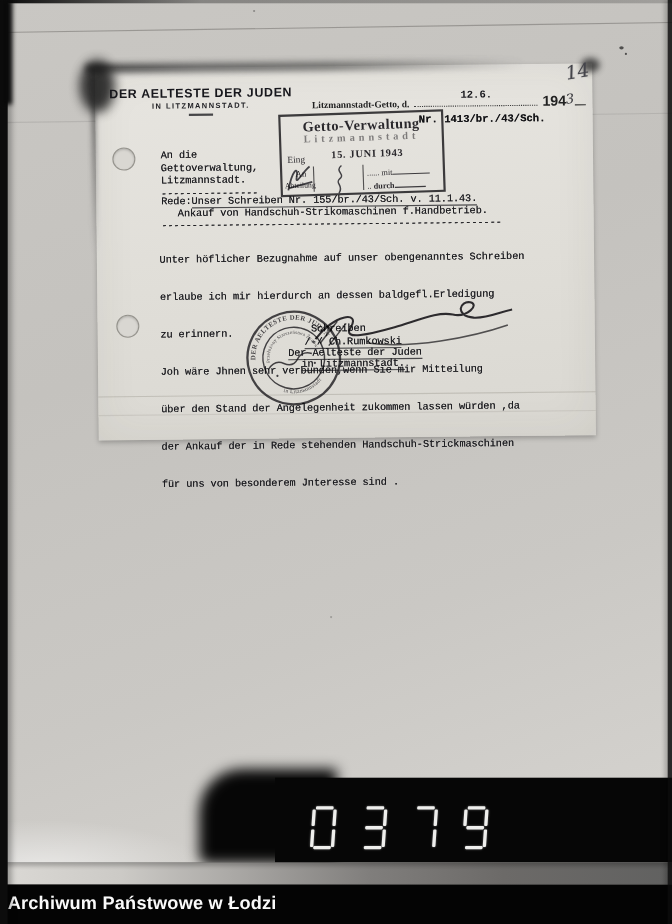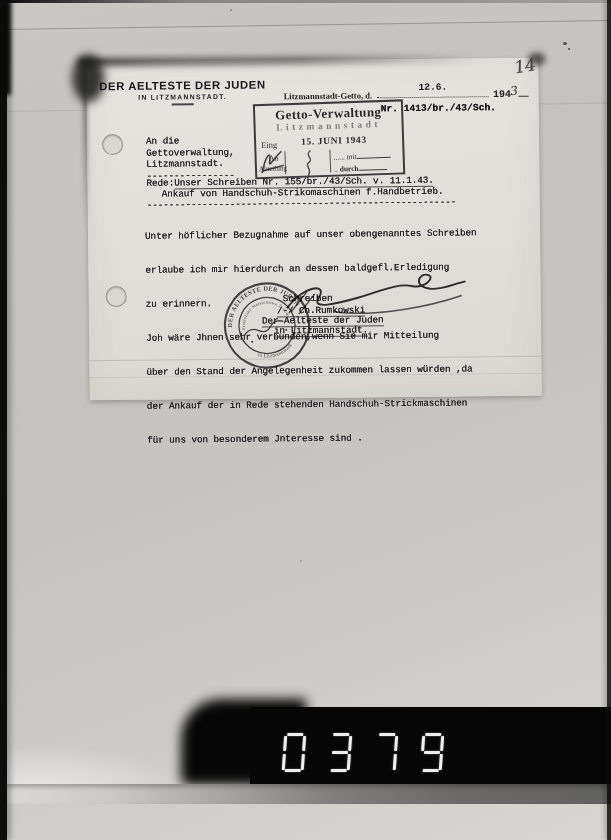--- a/index.html
+++ b/index.html
@@ -32,21 +32,21 @@
   
   .letterhead{position:absolute;left:6px;top:18px;width:180px;text-align:center;}
   .letterhead .l1{font-weight:bold;font-size:11.3px;letter-spacing:.6px;color:#17171c;}
   .letterhead .l2{font-weight:bold;font-size:6.8px;letter-spacing:1.3px;margin-top:2px;color:#1d1d22;}
   .letterhead .rule{width:22px;height:2px;background:#2a2a2e;margin:3px auto 0;opacity:.85;}
   
   .dateline{position:absolute;left:197px;top:25px;width:250px;white-space:nowrap;}
   .dateline .place{font-family:"Liberation Serif","DejaVu Serif",serif;font-weight:bold;font-size:8.6px;color:#222;}
   .leader{display:inline-block;width:112px;height:10px;border-bottom:1.5px dotted #3a3a3a;position:relative;vertical-align:baseline;}
   .leader .typed{position:absolute;left:30px;top:-5px;font-family:"Liberation Mono",monospace;font-size:9.6px;font-weight:bold;color:#15151a;margin-left:12px;}
-  .year-printed{font-family:Liberation Mono, monospace;font-weight:bold;font-size:10px;color:#222;}
+  .year-printed{font-family:Liberation Sans, sans-serif;font-weight:bold;font-size:13px;color:#222;}
   .year-hand{display:inline-block;font-family:"DejaVu Serif",serif;font-style:italic;font-size:12px;color:#2e2e33;transform:rotate(-6deg) translateY(-2px);}
   .year-rule{display:inline-block;width:10px;border-bottom:1px solid #333;height:8px;}
   .pencil-num{position:absolute;left:428px;top:-2px;font-family:"DejaVu Serif",serif;font-style:italic;font-size:17px;color:#45454b;transform:rotate(-9deg);text-shadow:0 0 1px rgba(70,70,75,.5);}
   .ref-number{position:absolute;left:294px;top:44px;font-family:"Liberation Mono",monospace;font-size:9.6px;font-weight:bold;color:#121216;z-index:5;text-shadow:0 0 .5px rgba(0,0,0,.7);}
   
   .stamp-box{position:absolute;left:167px;top:42px;width:146px;height:71px;border:2.2px solid rgba(18,16,20,.8);transform:rotate(-1.3deg);z-index:4;font-family:"Liberation Serif","DejaVu Serif",serif;color:rgba(15,13,18,.88);}
   .stamp-box .title{text-align:center;margin-top:2px;font-weight:bold;font-size:13px;letter-spacing:.4px;}
   .stamp-box .subtitle{text-align:center;font-weight:bold;font-size:9.5px;letter-spacing:3.5px;opacity:.55;margin-top:-1px;}
   .stamp-box .eing{position:absolute;left:5px;top:34px;font-size:8.5px;}
   .stamp-box .datestamp{position:absolute;left:45px;top:32px;font-weight:bold;font-size:9.5px;letter-spacing:.6px;}
@@ -227,18 +227,21 @@
         <div class="seg" style="left: 18.8px; top: 2.5px; width: 3.2px; height: 15.5px;"></div>
         <div class="seg" style="left: 18.8px; top: 21px; width: 3.2px; height: 15.5px;"></div>
         <div class="seg" style="left: 3px; top: 35.8px; width: 16px; height: 3.2px;"></div>
         <div class="seg" style="left: 0px; top: 2.5px; width: 3.2px; height: 15.5px;"></div>
         <div class="seg" style="left: 3px; top: 17.9px; width: 16px; height: 3.2px;"></div>
       </div>
     </div>
 
   <div class="grad-strip"></div>
 
+  <div class="bottom-bar">
+    <div class="label">Archiwum Państwowe w Łodzi</div>
+  </div>
 
   <div class="edge-top"></div>
   <div class="edge-left"></div>
   <div class="edge-right"></div>
   <div class="corner-tl"></div>
 </div>
 
 </body></html>

